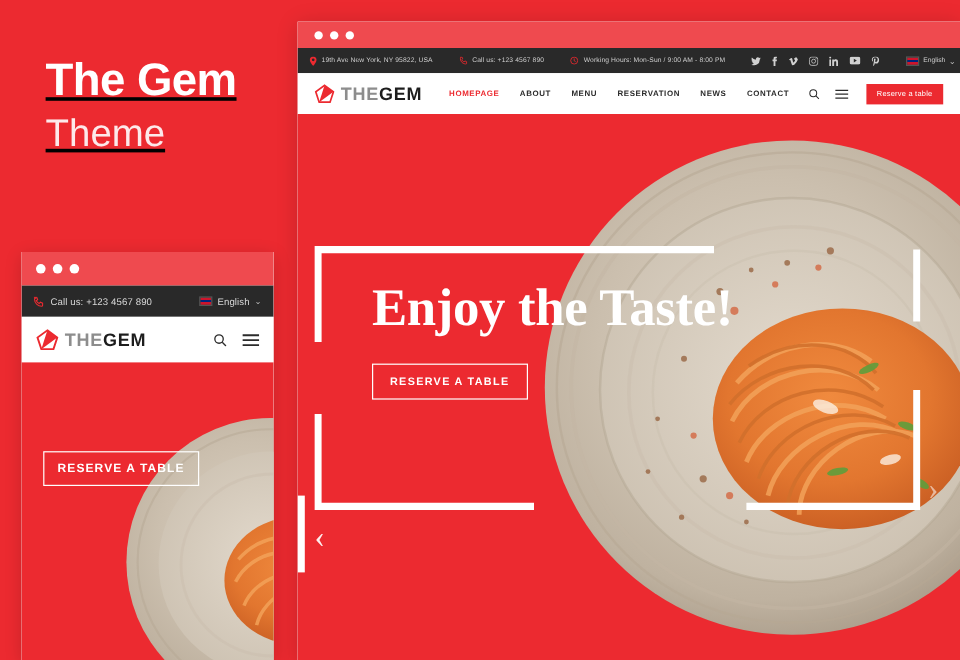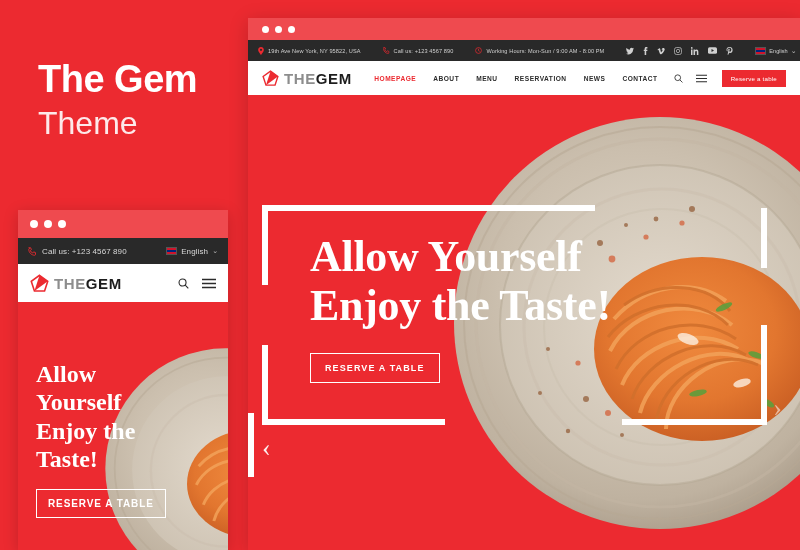--- a/index.html
+++ b/index.html
@@ -6,21 +6,21 @@
   * { box-sizing: border-box; margin: 0; padding: 0; }
   html, body {
     width: 800px; height: 550px;
     overflow: hidden;
     font-family: "Liberation Sans", sans-serif;
     background: #ec2a30;
   }
   .stage { position: relative; width: 800px; height: 550px; background: #ec2a30; overflow: hidden; }
 
   
-  .promo { position: absolute; left: 38px; top: 60px; width: 200px; }
+  .promo { position: absolute; left: 38px; top: 48px; width: 200px; text-decoration: underline; }
   .promo-title {
     font-size: 38px; font-weight: bold; color: #ffffff;
     letter-spacing: -0.5px; line-height: 1.05;
   }
   .promo-sub {
     font-size: 32px; font-weight: 300; color: #fde9ea;
     margin-top: 6px; line-height: 1.1;
   }
   .promo-by {
     font-size: 14px; color: #fbd3d5; margin-top: 26px; font-weight: 400;
@@ -379,21 +379,20 @@
       <div class="d-frame">
         <svg width="505" height="220" viewBox="0 0 505 220" fill="none" stroke="#ffffff" stroke-width="6">
           <path d="M3 80V3h330"></path>
           <path d="M502 3v60"></path>
           <path d="M502 120v97H360"></path>
           <path d="M3 140v77h180"></path>
         </svg>
       </div>
 
       <div class="d-hero-copy">
-        <div class="d-hero-title">Allow Yourself</div>
         <div class="d-hero-title">Enjoy the Taste!</div>
         <a href="#" class="d-hero-btn" style="text-decoration:none">RESERVE A TABLE</a>
       </div>
     </div>
   </div>
 
   <div class="mobile">
 
     <div class="titlebar">
       <div class="dots">
@@ -477,19 +476,18 @@
               <path d="M-62 64c10-42 68-74 110-52"></path>
             </g>
             <g fill="#5f9e3c" opacity=".9">
               <ellipse cx="22" cy="-42" rx="10" ry="4" transform="rotate(-25 22 -42)"></ellipse>
               <ellipse cx="-4" cy="44" rx="10" ry="4" transform="rotate(-12 -4 44)"></ellipse>
             </g>
           </g>
         </svg>
       </div>
       <div class="m-hero-copy">
-        <div class="m-hero-title">Allow Yourself Enjoy the Taste!</div>
         <a href="#" class="m-hero-btn" style="text-decoration:none">RESERVE A TABLE</a>
       </div>
     </div>
   </div>
 
 </div>
 
 </body></html>

